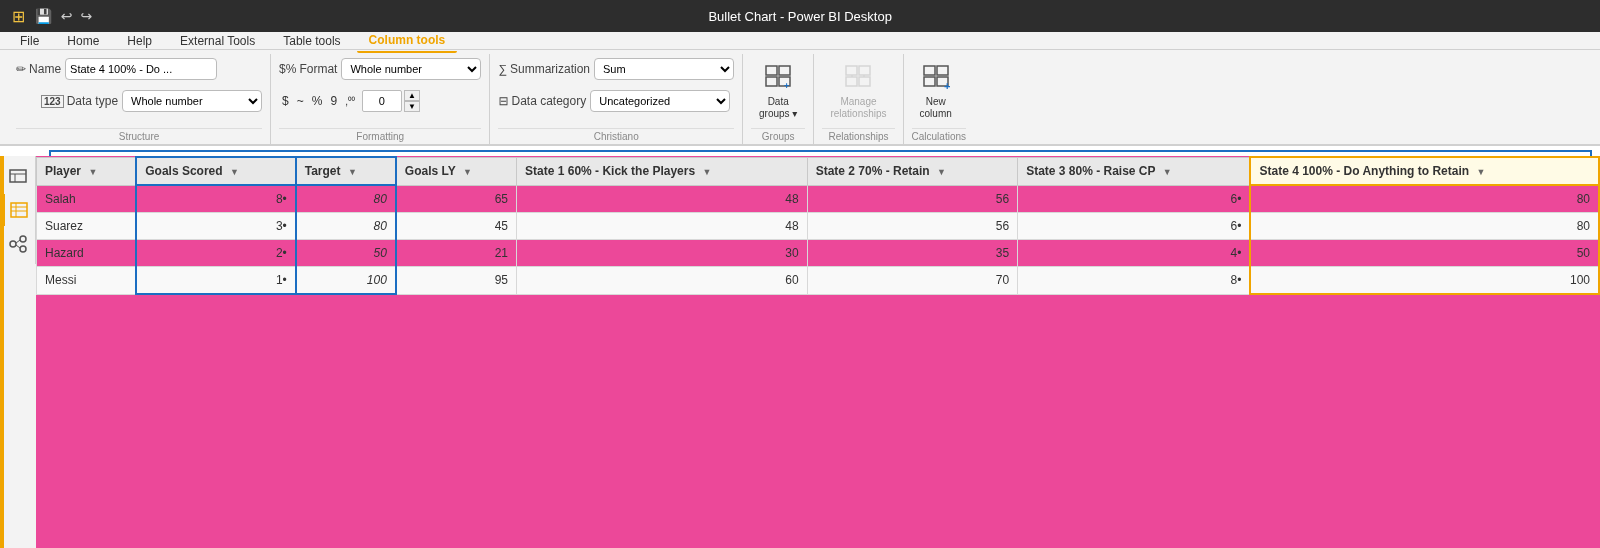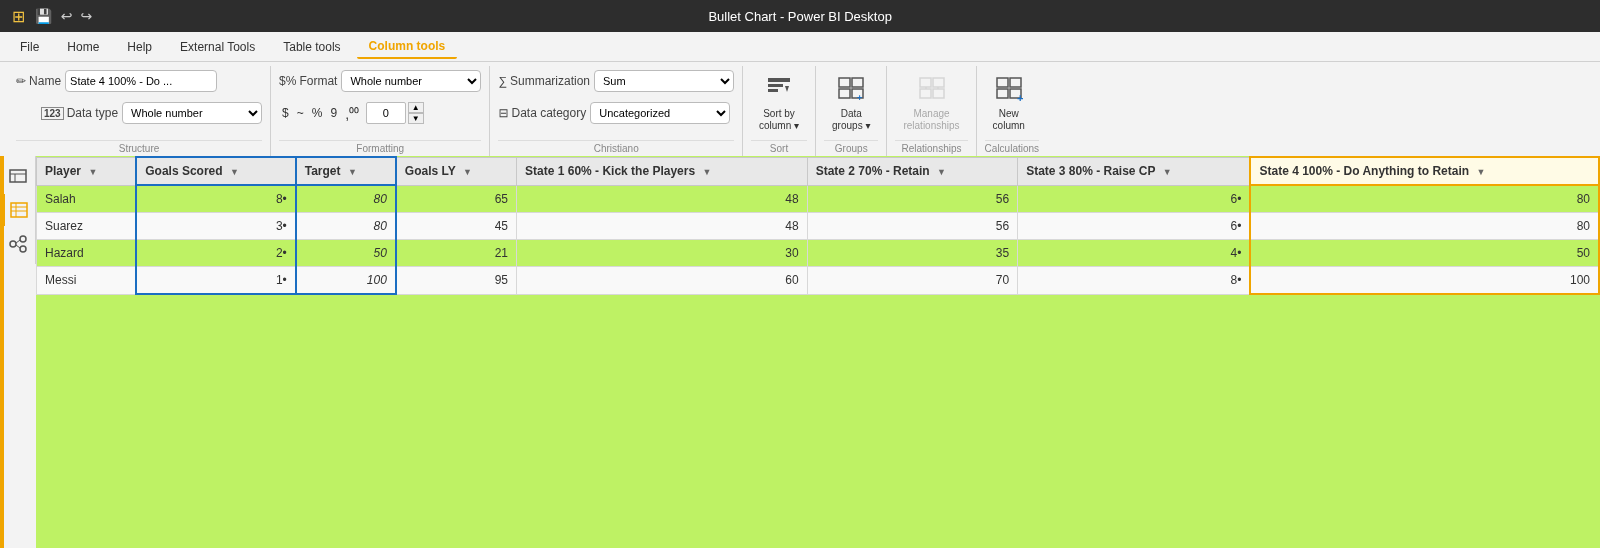--- a/index.html
+++ b/index.html
@@ -20,21 +20,21 @@
     .title-bar-controls { display: flex; gap: 8px; font-size: 14px; color: #ccc; }
     .title-bar-title { font-size: 13px; color: #fff; }
 
     
     .menu-bar {
       background: #f3f3f3;
       border-bottom: 1px solid #d0d0d0;
       display: flex;
       align-items: center;
       padding: 0 8px;
-      height: 30px;
+      height: 18px;
       gap: 4px;
     }
     .menu-item {
       padding: 4px 12px;
       font-size: 12px;
       color: #333;
       cursor: pointer;
       border-radius: 2px;
     }
     .menu-item.tab-active-column {
@@ -194,21 +194,21 @@
     .panel-icon.active { color: #f0a500; border-left: 3px solid #f0a500; }
 
     
     .table-container {
       position: absolute;
       left: 36px;
       top: 156px;
       right: 0;
       bottom: 0;
       overflow: auto;
-      background: #bef264;
+      background: #ec4899;
     }
     table {
       border-collapse: collapse;
       font-size: 12px;
       width: 100%;
     }
     th {
       background: #e8e8e8;
       border: 1px solid #c8c8c8;
       padding: 6px 8px;
@@ -334,21 +334,21 @@
             <option>Decimal number</option>
             <option>Currency</option>
           </select>
         </div>
         <div class="ribbon-field-row">
           <div class="format-symbols">
             <span class="format-sym">$</span>
             <span class="format-sym">~</span>
             <span class="format-sym">%</span>
             <span class="format-sym">9</span>
-            <span class="format-sym" style="font-size:14px;">,⁰⁰</span>
+            <span class="format-sym" style="font-size:10px;">,⁰⁰</span>
           </div>
           <div style="display:flex;align-items:center;gap:2px;">
             <input type="text" class="ribbon-input-small" value="0" style="">
             <div class="spinner-btn">
               <button>▲</button>
               <button>▼</button>
             </div>
           </div>
         </div>
       </div>
@@ -377,36 +377,20 @@
             <option>Uncategorized</option>
             <option>Address</option>
             <option>City</option>
           </select>
         </div>
       </div>
     </div>
     <div class="ribbon-group-label">Christiano</div>
   </div>
 
-  <div class="ribbon-group" style="min-width:70px;">
-    <div class="ribbon-group-content">
-      <div class="ribbon-btn-large">
-        <div class="btn-icon">
-          <svg width="28" height="28" viewBox="0 0 28 28">
-            <rect x="3" y="4" width="22" height="4" fill="#555"></rect>
-            <rect x="3" y="10" width="15" height="3" fill="#555"></rect>
-            <rect x="3" y="15" width="10" height="3" fill="#555"></rect>
-            <polygon points="20,12 24,12 22,18" fill="#555"></polygon>
-          </svg>
-        </div>
-        <span class="btn-label">Sort by<br>column ▾</span>
-      </div>
-    </div>
-    <div class="ribbon-group-label">Sort</div>
-  </div>
 
   <div class="ribbon-group" style="min-width:70px;">
     <div class="ribbon-group-content">
       <div class="ribbon-btn-large">
         <div class="btn-icon">
           <svg width="28" height="28" viewBox="0 0 28 28">
             <rect x="2" y="4" width="11" height="9" fill="none" stroke="#555" stroke-width="1.5"></rect>
             <rect x="15" y="4" width="11" height="9" fill="none" stroke="#555" stroke-width="1.5"></rect>
             <rect x="2" y="15" width="11" height="9" fill="none" stroke="#555" stroke-width="1.5"></rect>
             <rect x="15" y="15" width="11" height="9" fill="none" stroke="#555" stroke-width="1.5"></rect>

